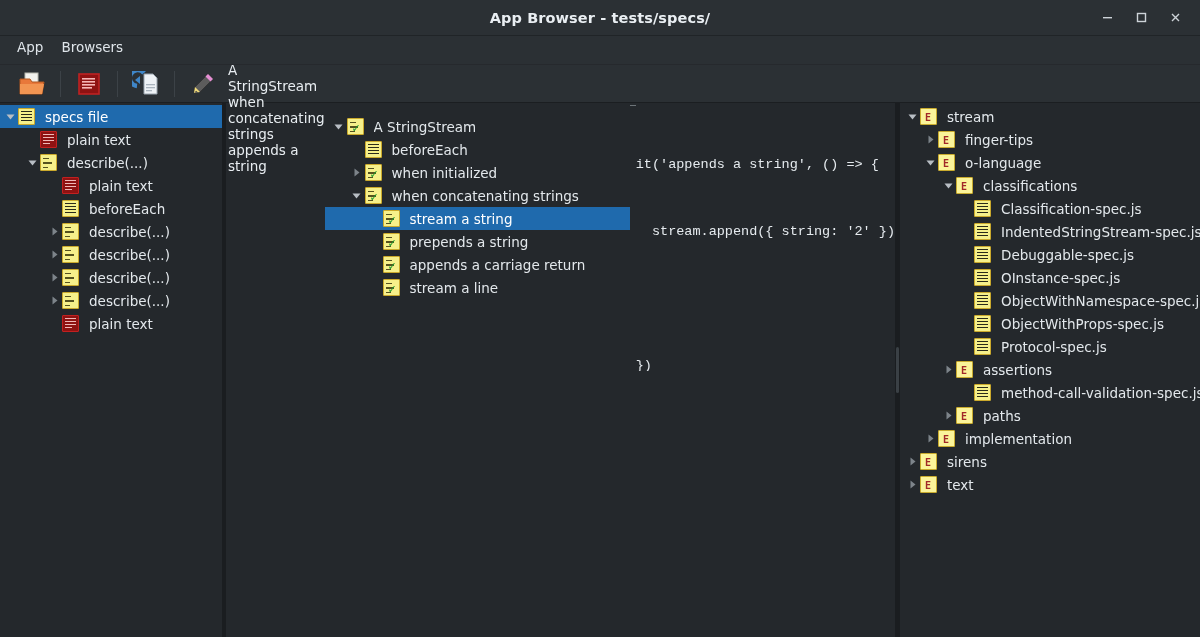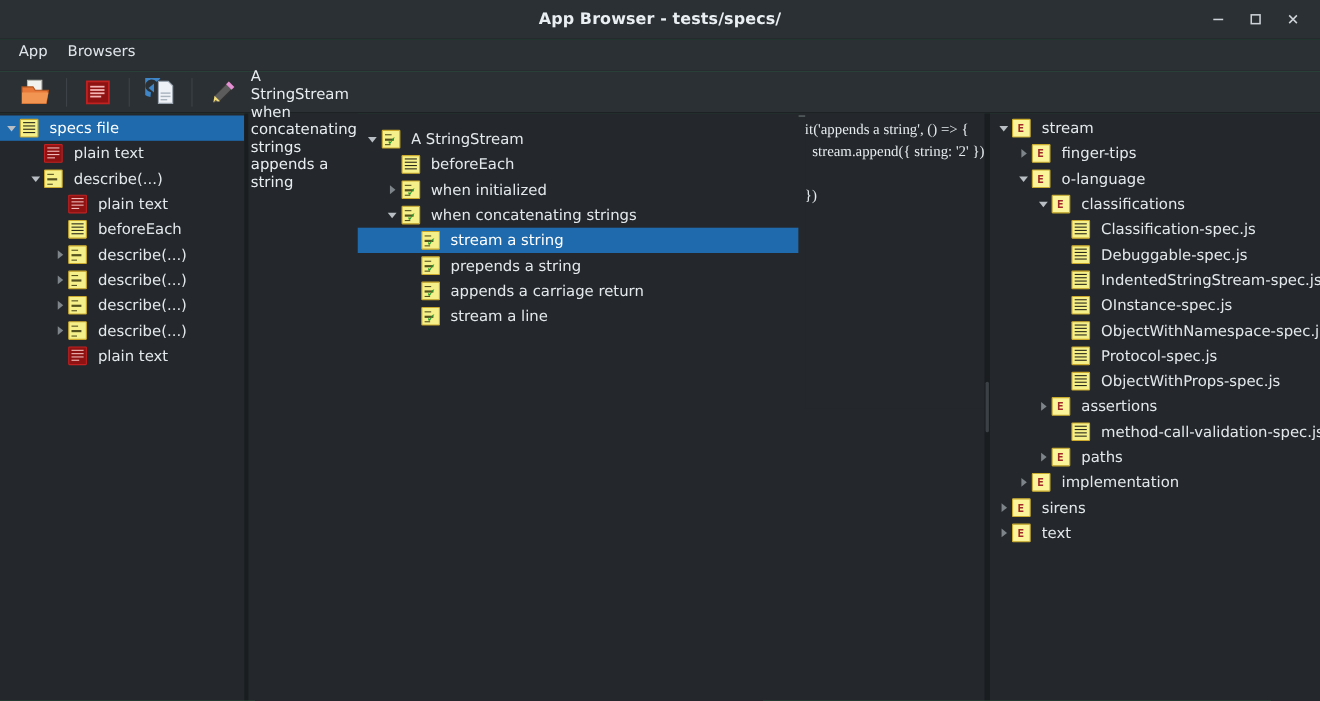--- a/index.html
+++ b/index.html
@@ -111,23 +111,24 @@
   }
   .hsplit::before{
     content:""; position:absolute; left:0; right:0; top:2px; height:0;
     border-top: 1px dashed #6c7378;
   }
   .code-area {
     flex: 0 0 auto; height: 268px; background: #24282c;
     padding: 5px 0 0 0; overflow: hidden;
   }
   .code-line {
-    font-family: Liberation Serif, serif;
+    font-family: Liberation Mono, monospace;
     font-size: 13.5px; color: #e6ebef; line-height: 20px; white-space: pre;
     padding-left: 0px;
+    margin-top: 47px;
   }
   .pane-mid-inner { display:flex; height:100%; }
 </style>
 </head>
 <body>
 
 <div class="window">
 
   <div class="titlebar">
     <div class="title-text">App Browser - tests/specs/</div>
@@ -609,96 +610,96 @@
             <span class="row-icon">
               <span class="ic ic-note-yellow">
                 <span class="ic-lines">
                   <i></i>
                   <i></i>
                   <i></i>
                   <i></i>
                 </span>
               </span>
             </span>
+            <span class="row-label">IndentedStringStream-spec.js</span>
+          </div>
+          <div class="row">
+            <span style="display: inline-block; flex: 0 0 58px; width: 58px; height: 23px;"></span>
+            <span class="twisty"></span>
+            <span class="row-icon">
+              <span class="ic ic-note-yellow">
+                <span class="ic-lines">
+                  <i></i>
+                  <i></i>
+                  <i></i>
+                  <i></i>
+                </span>
+              </span>
+            </span>
             <span class="row-label">Debuggable-spec.js</span>
           </div>
           <div class="row">
             <span style="display: inline-block; flex: 0 0 58px; width: 58px; height: 23px;"></span>
             <span class="twisty"></span>
             <span class="row-icon">
               <span class="ic ic-note-yellow">
                 <span class="ic-lines">
                   <i></i>
                   <i></i>
                   <i></i>
                   <i></i>
                 </span>
               </span>
             </span>
-            <span class="row-label">IndentedStringStream-spec.js</span>
+            <span class="row-label">OInstance-spec.js</span>
           </div>
           <div class="row">
             <span style="display: inline-block; flex: 0 0 58px; width: 58px; height: 23px;"></span>
             <span class="twisty"></span>
             <span class="row-icon">
               <span class="ic ic-note-yellow">
                 <span class="ic-lines">
                   <i></i>
                   <i></i>
                   <i></i>
                   <i></i>
                 </span>
               </span>
             </span>
-            <span class="row-label">OInstance-spec.js</span>
+            <span class="row-label">ObjectWithNamespace-spec.js</span>
           </div>
           <div class="row">
             <span style="display: inline-block; flex: 0 0 58px; width: 58px; height: 23px;"></span>
             <span class="twisty"></span>
             <span class="row-icon">
               <span class="ic ic-note-yellow">
                 <span class="ic-lines">
                   <i></i>
                   <i></i>
                   <i></i>
                   <i></i>
                 </span>
               </span>
             </span>
-            <span class="row-label">ObjectWithNamespace-spec.js</span>
+            <span class="row-label">ObjectWithProps-spec.js</span>
           </div>
           <div class="row">
             <span style="display: inline-block; flex: 0 0 58px; width: 58px; height: 23px;"></span>
             <span class="twisty"></span>
             <span class="row-icon">
               <span class="ic ic-note-yellow">
                 <span class="ic-lines">
                   <i></i>
                   <i></i>
                   <i></i>
                   <i></i>
                 </span>
               </span>
             </span>
             <span class="row-label">Protocol-spec.js</span>
-          </div>
-          <div class="row">
-            <span style="display: inline-block; flex: 0 0 58px; width: 58px; height: 23px;"></span>
-            <span class="twisty"></span>
-            <span class="row-icon">
-              <span class="ic ic-note-yellow">
-                <span class="ic-lines">
-                  <i></i>
-                  <i></i>
-                  <i></i>
-                  <i></i>
-                </span>
-              </span>
-            </span>
-            <span class="row-label">ObjectWithProps-spec.js</span>
           </div>
           <div class="row">
             <span style="display: inline-block; flex: 0 0 40px; width: 40px; height: 23px;"></span>
             <span class="twisty">
               <svg width="11" height="11" viewBox="0 0 11 11">
                 <path d="M3.5 1.5 L8.5 5.5 L3.5 9.5 Z" fill="#7d848a"></path>
               </svg>
             </span>
             <span class="row-icon">
               <span class="ic ic-folder">

